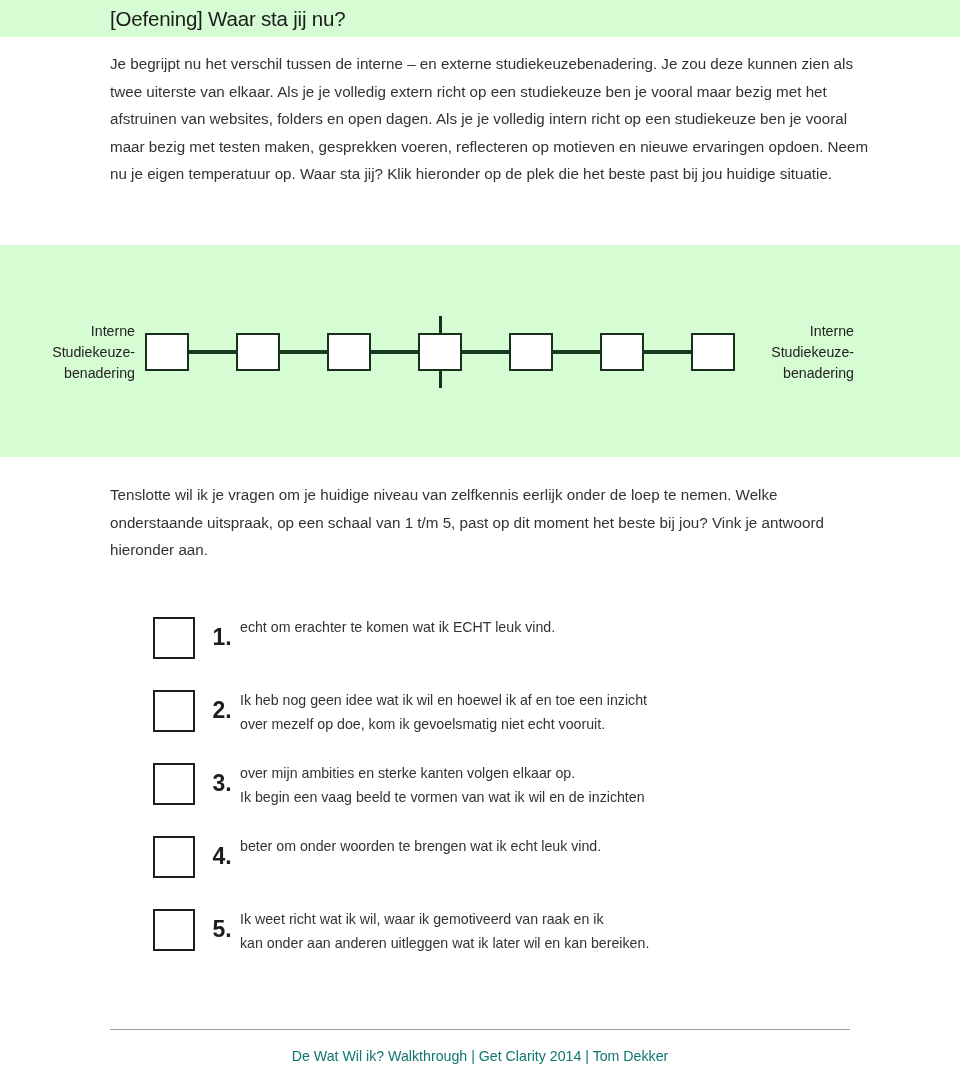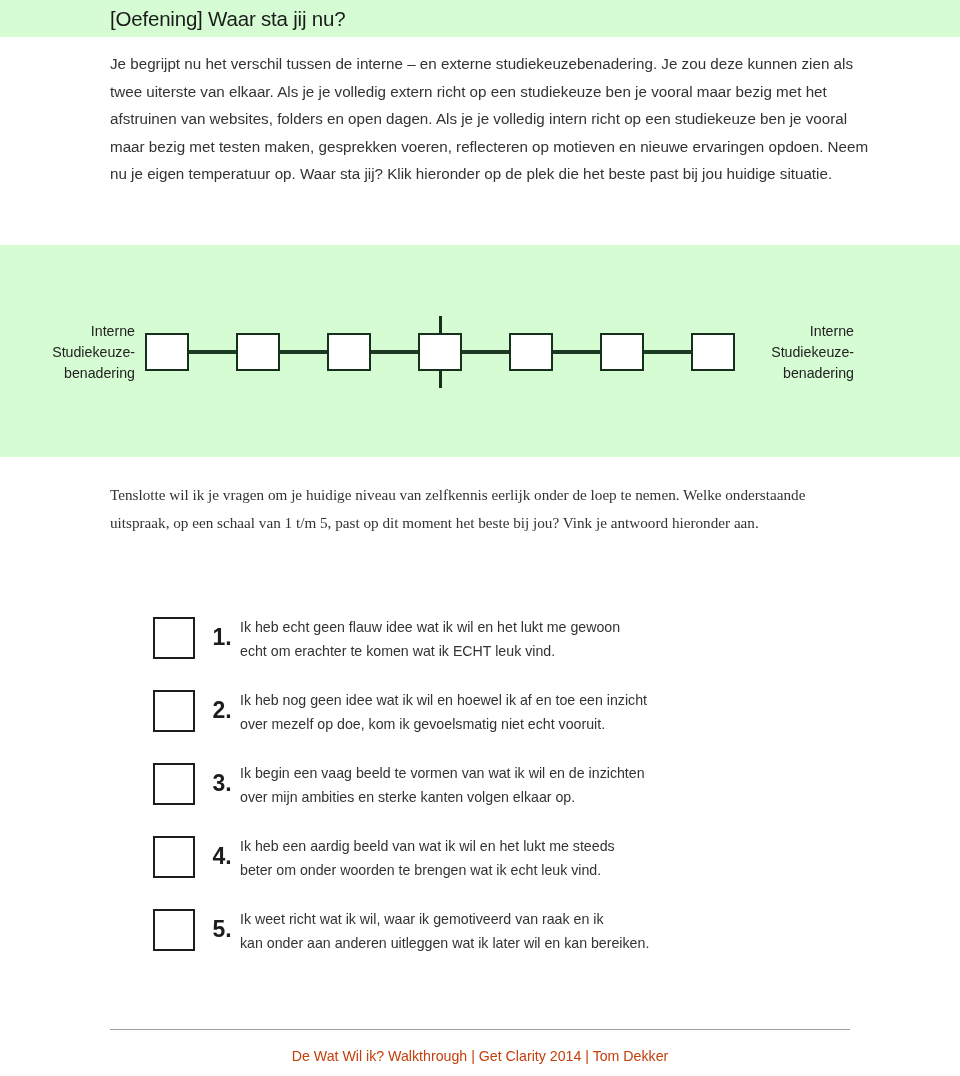--- a/index.html
+++ b/index.html
@@ -119,21 +119,20 @@
   .scale-box.mid::after  { bottom: -19px; }
 
   
   .mid-block {
     position: absolute;
     left: 0;
     top: 481px;
     width: 960px;
     padding: 0 120px 0 110px;
     box-sizing: border-box;
-    font-family: Liberation Serif, serif;
   }
 
   
   .statements {
     position: absolute;
     left: 0;
     top: 612px;
     width: 960px;
   }
   .statement {
@@ -181,21 +180,21 @@
     height: 1px;
     background: #9e9e9e;
   }
   .footer-text {
     position: absolute;
     left: 0;
     top: 1048px;
     width: 960px;
     text-align: center;
     font-size: 14.2px;
-    color: #c2410c;
+    color: #0f766e;
   }
 </style>
 </head>
 <body>
 
 <div class="header-band">
   <div class="page-title">[Oefening] Waar sta jij nu?</div>
 </div>
 
 <div class="intro-block">
@@ -233,48 +232,46 @@
 <div class="mid-block">
   <p class="para">Tenslotte wil ik je vragen om je huidige niveau van zelfkennis eerlijk onder de loep te nemen. Welke onderstaande uitspraak, op een schaal van 1 t/m 5, past op dit moment het beste bij jou? Vink je antwoord hieronder aan.</p>
 </div>
 
 <div class="statements">
 
   <div class="statement">
     <div class="stmt-check"></div>
     <div class="stmt-num">1.</div>
     <div class="stmt-text">
-      <span>Ik heb echt geen flauw idee wat ik wil en het lukt me gewoon</span>
       <span>echt om erachter te komen wat ik ECHT leuk vind.</span>
     </div>
   </div>
 
   <div class="statement">
     <div class="stmt-check"></div>
     <div class="stmt-num">2.</div>
     <div class="stmt-text">
       <span>Ik heb nog geen idee wat ik wil en hoewel ik af en toe een inzicht</span>
       <span>over mezelf op doe, kom ik gevoelsmatig niet echt vooruit.</span>
     </div>
   </div>
 
   <div class="statement">
     <div class="stmt-check"></div>
     <div class="stmt-num">3.</div>
     <div class="stmt-text">
+      <span>over mijn ambities en sterke kanten volgen elkaar op.</span>
       <span>Ik begin een vaag beeld te vormen van wat ik wil en de inzichten</span>
-      <span>over mijn ambities en sterke kanten volgen elkaar op.</span>
     </div>
   </div>
 
   <div class="statement">
     <div class="stmt-check"></div>
     <div class="stmt-num">4.</div>
     <div class="stmt-text">
-      <span>Ik heb een aardig beeld van wat ik wil en het lukt me steeds</span>
       <span>beter om onder woorden te brengen wat ik echt leuk vind.</span>
     </div>
   </div>
 
   <div class="statement">
     <div class="stmt-check"></div>
     <div class="stmt-num">5.</div>
     <div class="stmt-text">
       <span>Ik weet richt wat ik wil, waar ik gemotiveerd van raak en ik</span>
       <span>kan onder aan anderen uitleggen wat ik later wil en kan bereiken.</span>

